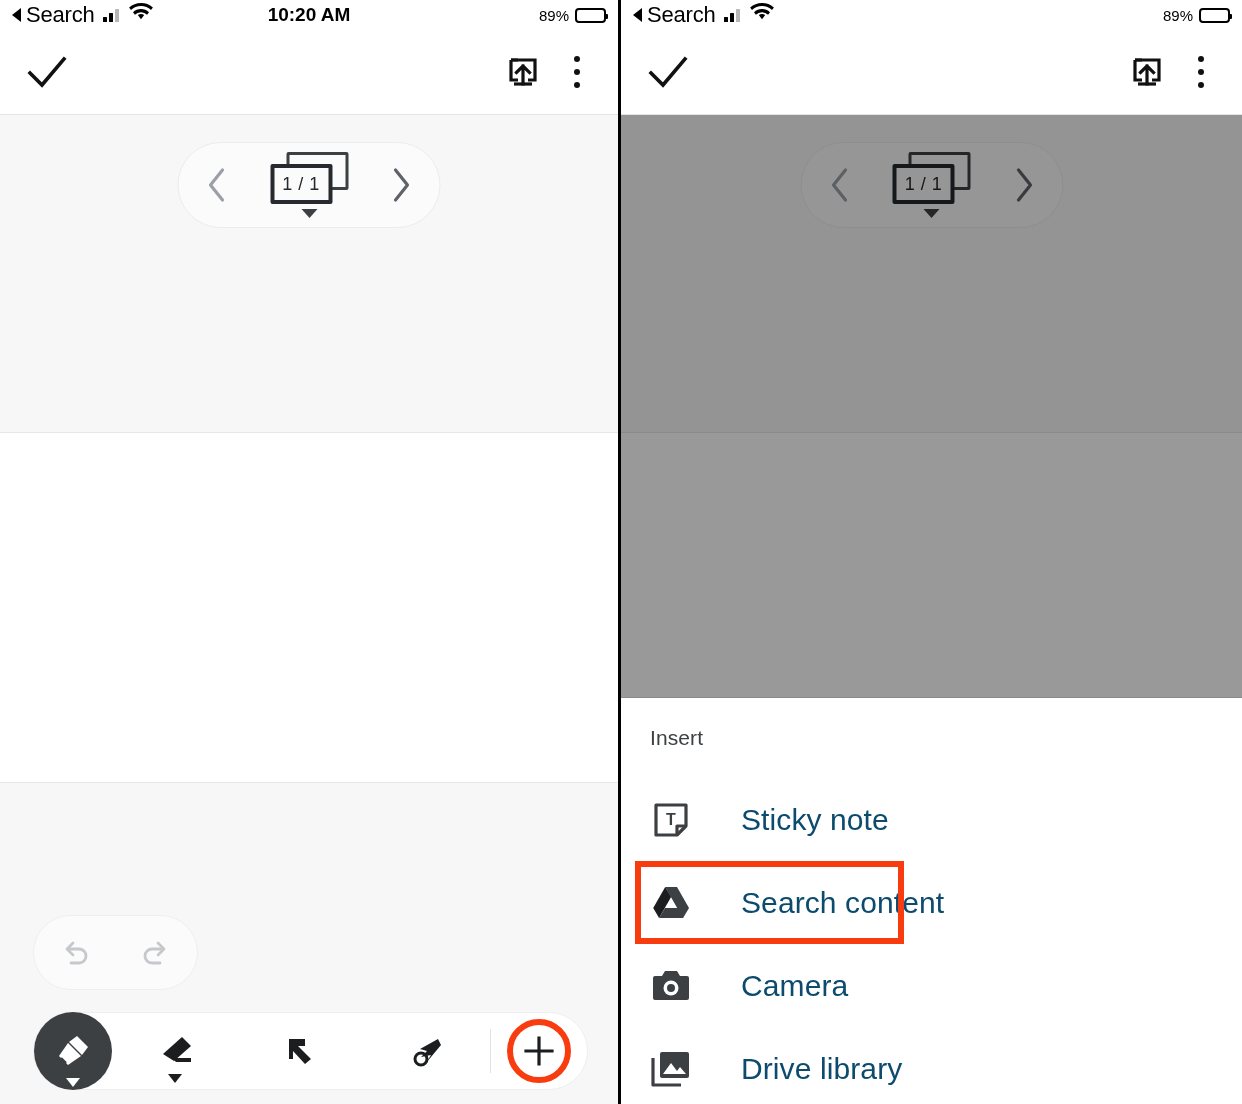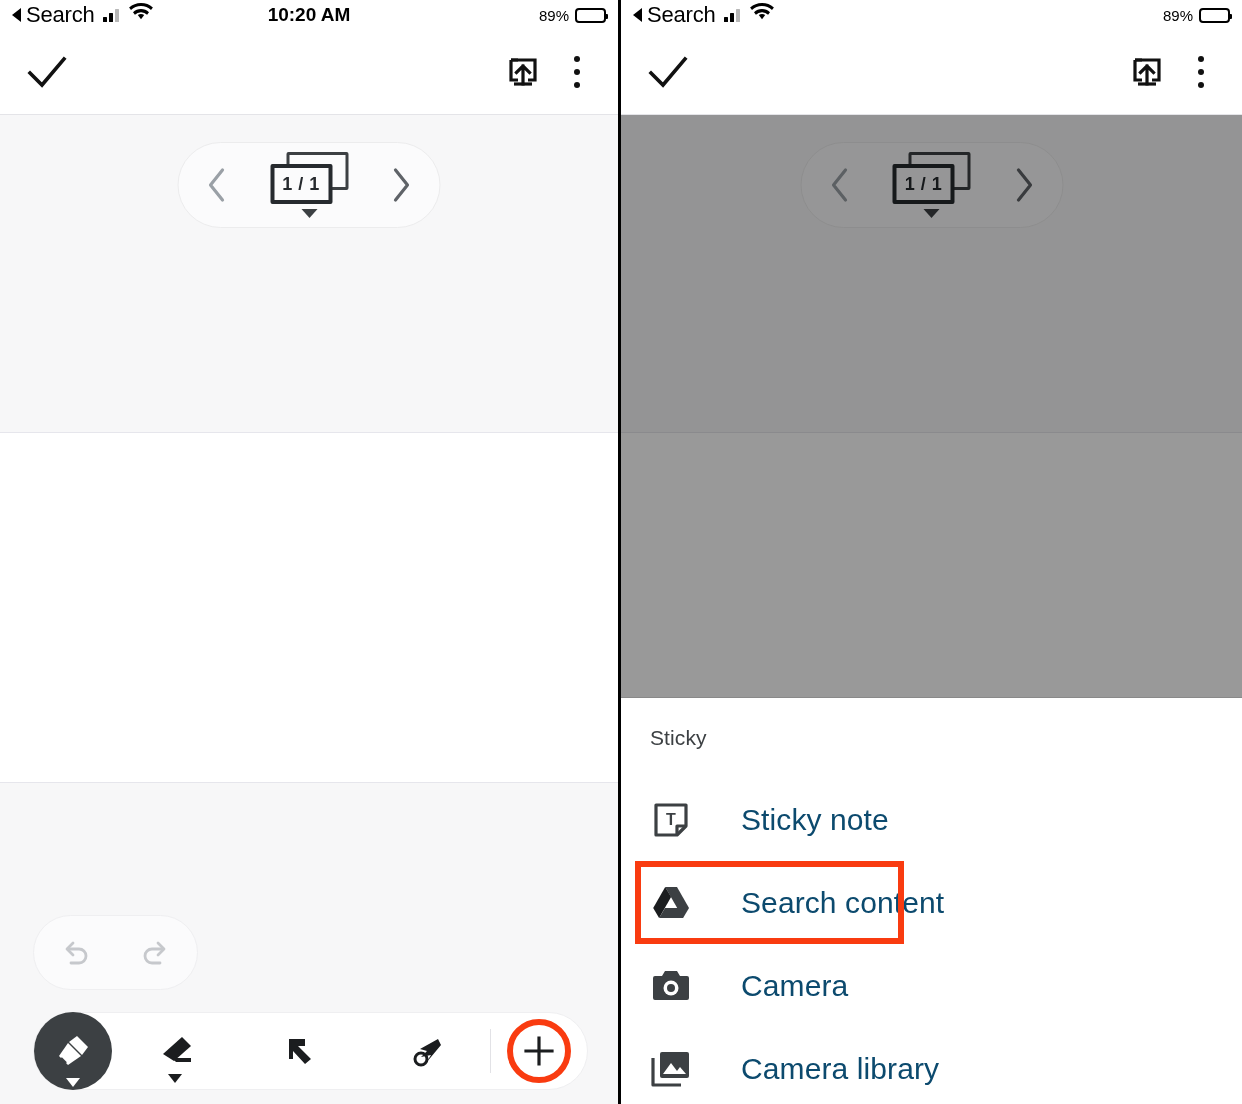--- a/index.html
+++ b/index.html
@@ -74,21 +74,20 @@
   .slide-sheet { height: 350px; background: #ffffff; border-bottom: 1px solid #e6e6ec; }
   .canvas-band-bottom { height: 320px; background: #f7f7f8; }
 
   
   .slide-pill {
     position: absolute; top: 27px; left: 50%; transform: translateX(-50%);
     width: 263px; height: 86px; border-radius: 43px;
     background: #fbfbfc; border: 1px solid #ececed;
     display: flex; align-items: center; justify-content: space-between;
     padding: 0 28px;
-    font-weight: bold;
   }
   .chev { width: 22px; height: 36px; cursor: pointer; }
   .slide-counter-wrap { position: relative; display: flex; flex-direction: column; align-items: center; }
   .slide-counter-icon { position: relative; width: 78px; height: 52px; }
   .sc-back {
     position: absolute; right: 0; top: 0; width: 62px; height: 38px;
     border: 3px solid #3c4043; border-radius: 2px;
   }
   .sc-front {
     position: absolute; left: 0; bottom: 0; width: 62px; height: 40px;
@@ -367,21 +366,21 @@
           <span class="sc-caret"></span>
         </div>
         <svg class="chev" viewBox="0 0 22 36">
           <path d="M6 3 L18 18 L6 33" fill="none" stroke="#5f6368" stroke-width="3.2" stroke-linecap="round" stroke-linejoin="round"></path>
         </svg>
       </div>
 
       <div class="dim-overlay"></div>
 
       <div class="insert-sheet">
-        <div class="insert-title">Sticky</div>
+        <div class="insert-title">Insert</div>
         <div class="insert-list">
 
           <div class="insert-row">
             <span class="ins-icon">
               <svg width="40" height="40" viewBox="0 0 40 40">
                 <path d="M5 5 H35 V26 L26 35 H5 Z" fill="none" stroke="#3c4043" stroke-width="3.2" stroke-linejoin="round"></path>
                 <path d="M26 35 V26 H35" fill="none" stroke="#3c4043" stroke-width="3.2" stroke-linejoin="round"></path>
                 <text x="20" y="25" font-size="16" font-family="'Liberation Sans', sans-serif" font-weight="bold" fill="#3c4043" text-anchor="middle">T</text>
               </svg>
             </span>
@@ -412,20 +411,20 @@
           </div>
 
           <div class="insert-row">
             <span class="ins-icon">
               <svg width="40" height="38" viewBox="0 0 40 38">
                 <path d="M2 8 V35 H30" fill="none" stroke="#3c4043" stroke-width="3.2" stroke-linejoin="round"></path>
                 <rect x="9" y="2" width="29" height="26" rx="2" fill="#3c4043"></rect>
                 <path d="M12 24 L20 13 L26 21 L29 17 L35 24 Z" fill="#ffffff"></path>
               </svg>
             </span>
-            <span class="ins-label">Camera library</span>
+            <span class="ins-label">Drive library</span>
           </div>
 
         </div>
       </div>
     </div>
   </div>
 </div>
 
 </body></html>

